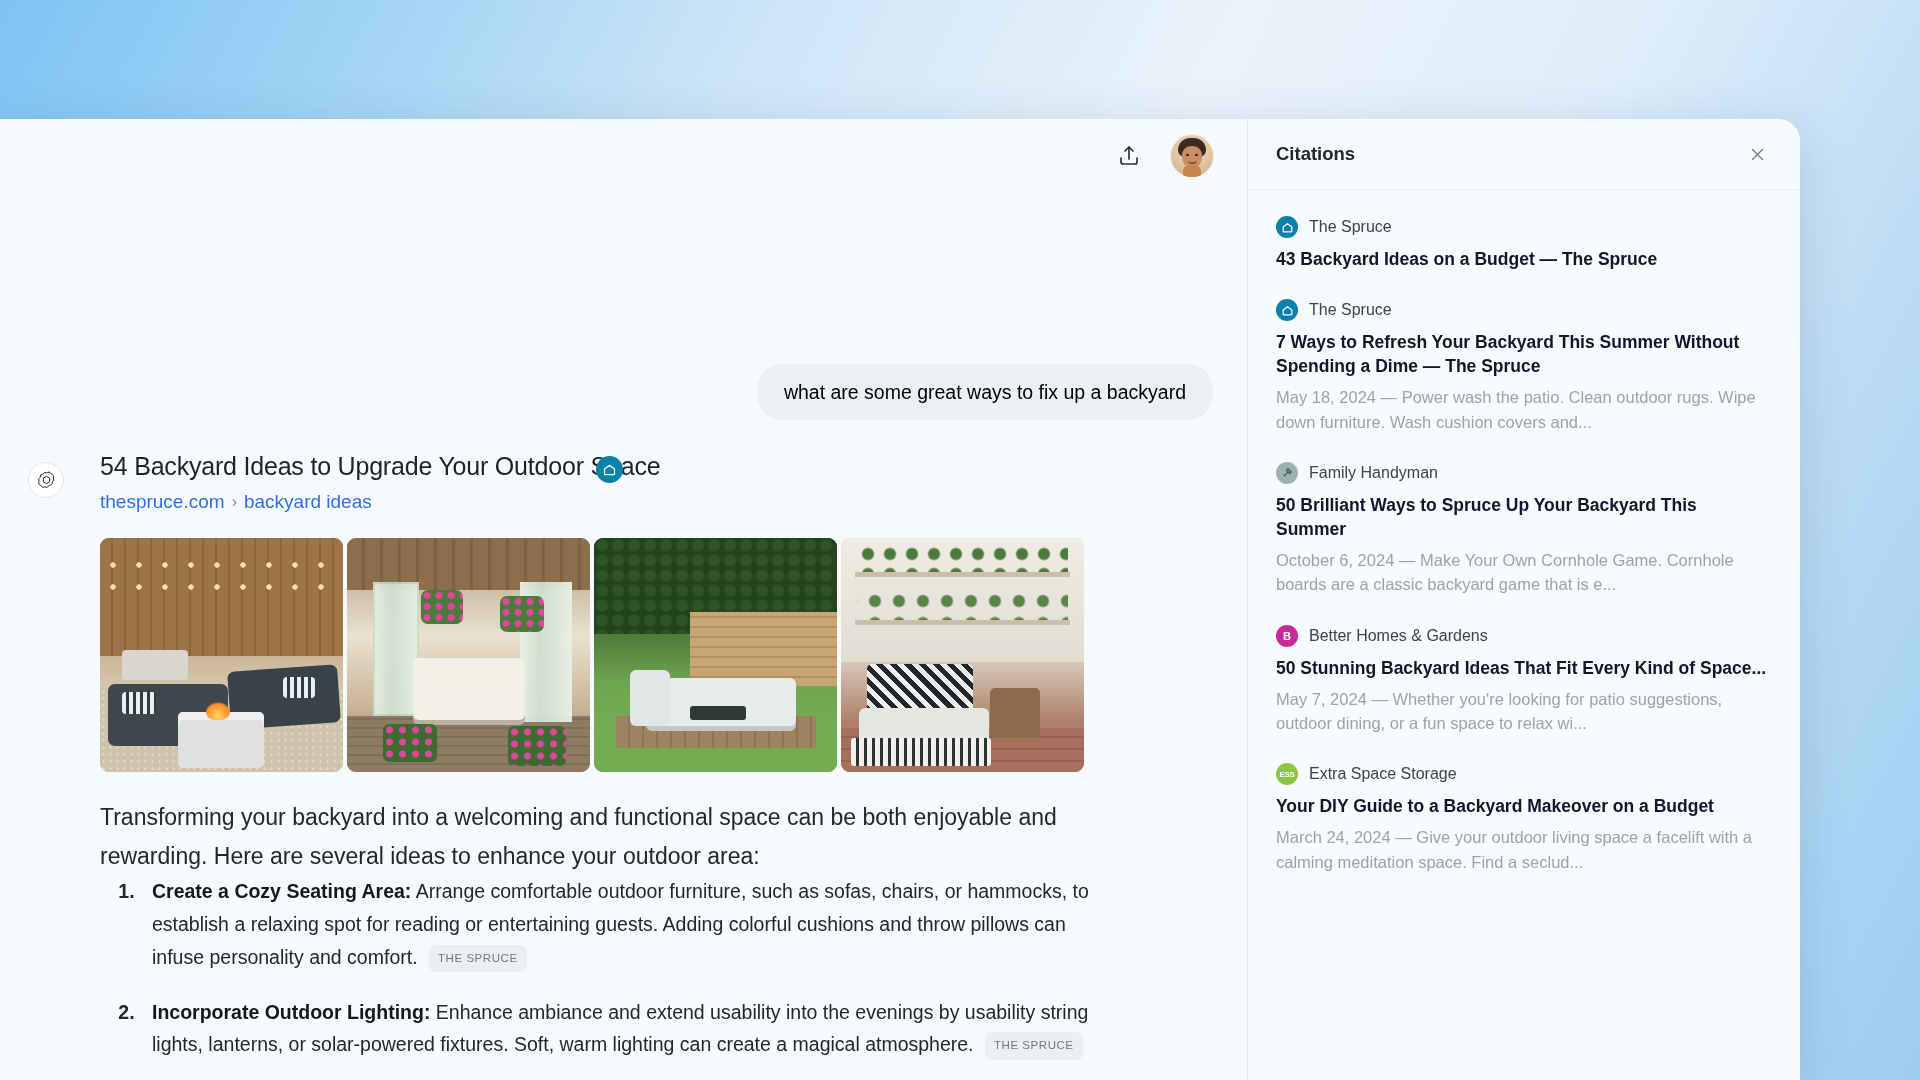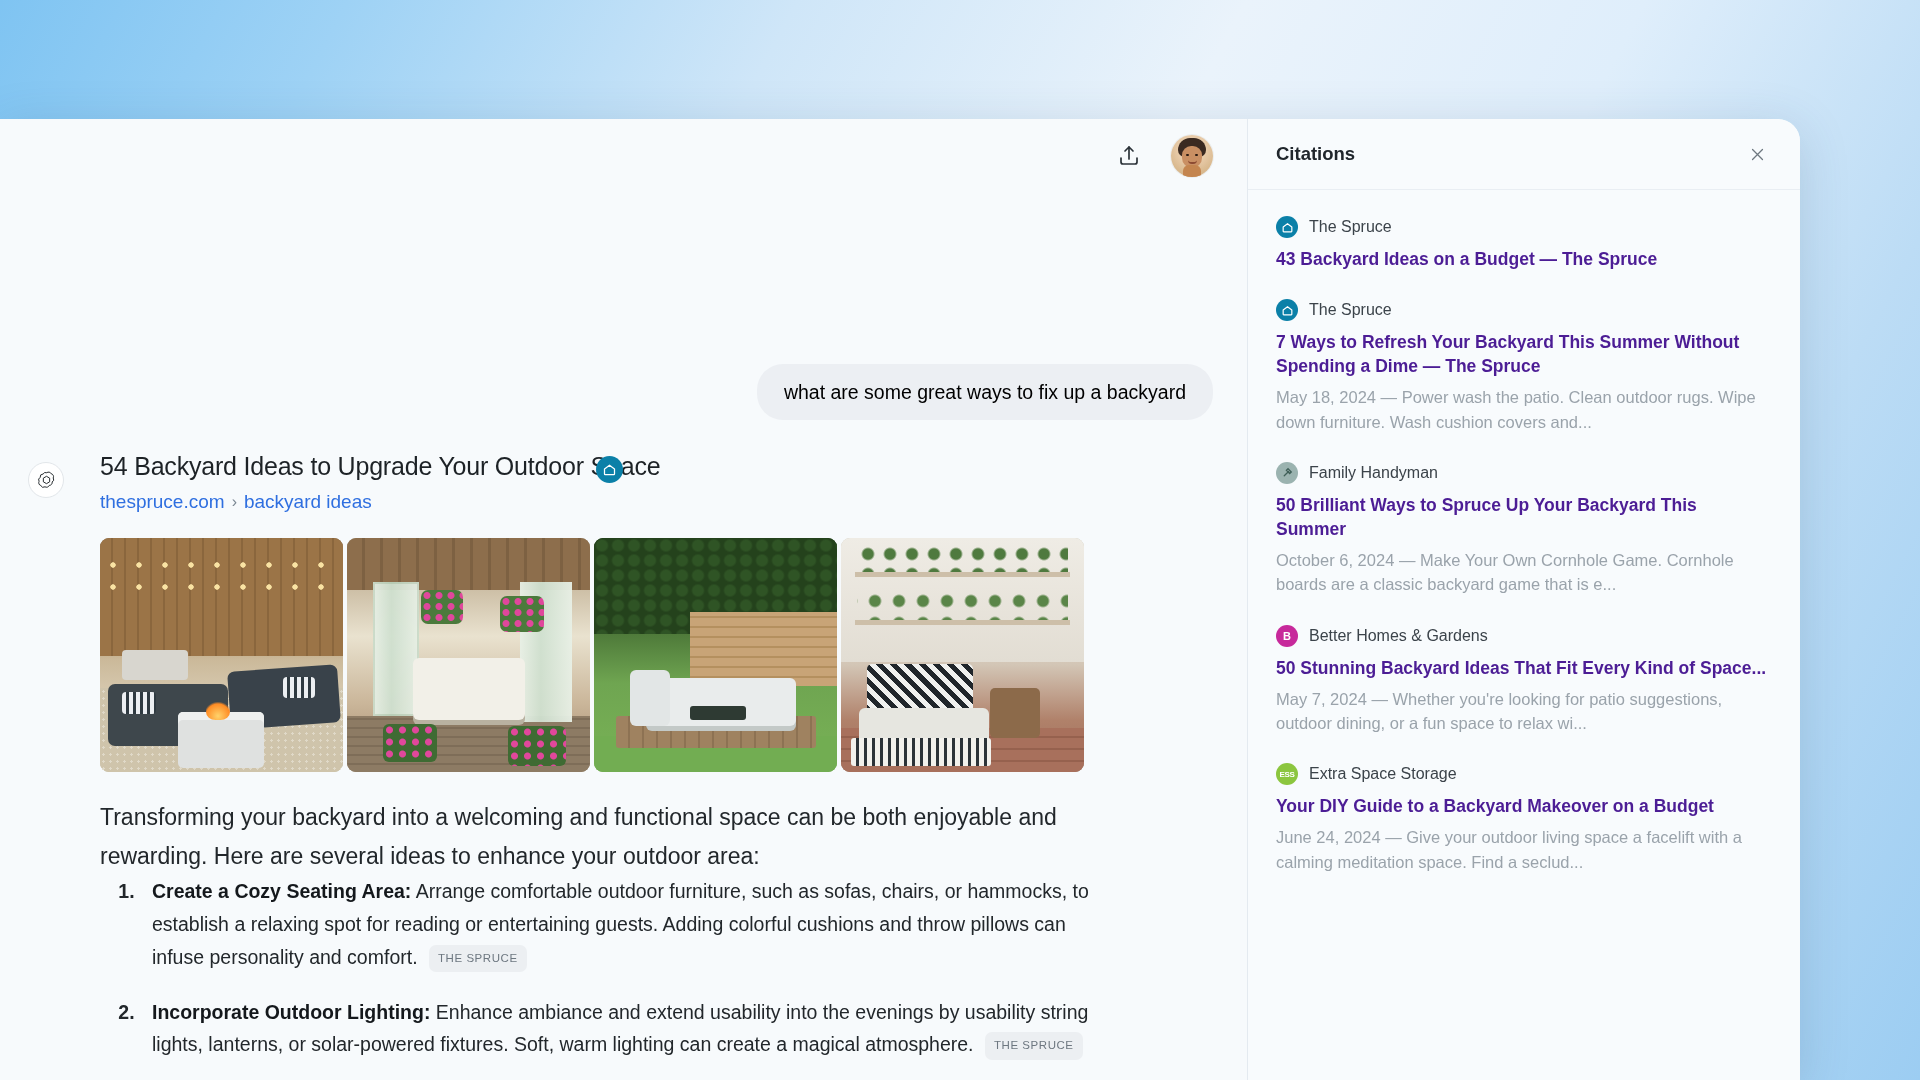--- a/index.html
+++ b/index.html
@@ -258,21 +258,21 @@
     width: 22px; height: 22px; border-radius: 50%; flex: none;
     display: flex; align-items: center; justify-content: center;
     font-size: 11px; font-weight: 700; color: #fff;
   }
   .fav-spruce { background: #0b80a8; }
   .fav-handyman { background: #9bb3b0; }
   .fav-bhg { background: #c7299b; }
   .fav-ess { background: #8cc63f; font-size: 8px; letter-spacing: -.3px; }
   .cit-source-name { font-size: 16px; color: #3b434a; }
   .cit-title {
-    font-size: 17.5px; font-weight: 700; color: #4c1d95;
+    font-size: 17.5px; font-weight: 700; color: #0f172a;
     line-height: 1.38; margin-bottom: 7px;
   }
   .cit-snippet {
     font-size: 16.5px; color: #9aa3ab; line-height: 1.47;
     display: -webkit-box; -webkit-line-clamp: 2; -webkit-box-orient: vertical;
     overflow: hidden;
   }
 </style>
 </head>
 <body>
@@ -456,18 +456,18 @@
         <div class="cit-title">50 Stunning Backyard Ideas That Fit Every Kind of Space...</div>
         <div class="cit-snippet">May 7, 2024 — Whether you're looking for patio suggestions, outdoor dining, or a fun space to relax wi...</div>
       </div>
 
       <div class="citation-item">
         <div class="cit-source">
           <div class="cit-favicon fav-ess">ESS</div>
           <span class="cit-source-name">Extra Space Storage</span>
         </div>
         <div class="cit-title">Your DIY Guide to a Backyard Makeover on a Budget</div>
-        <div class="cit-snippet">June 24, 2024 — Give your outdoor living space a facelift with a calming meditation space. Find a seclud...</div>
+        <div class="cit-snippet">March 24, 2024 — Give your outdoor living space a facelift with a calming meditation space. Find a seclud...</div>
       </div>
 
     </div>
   </div>
 </div>
 
 </body></html>

